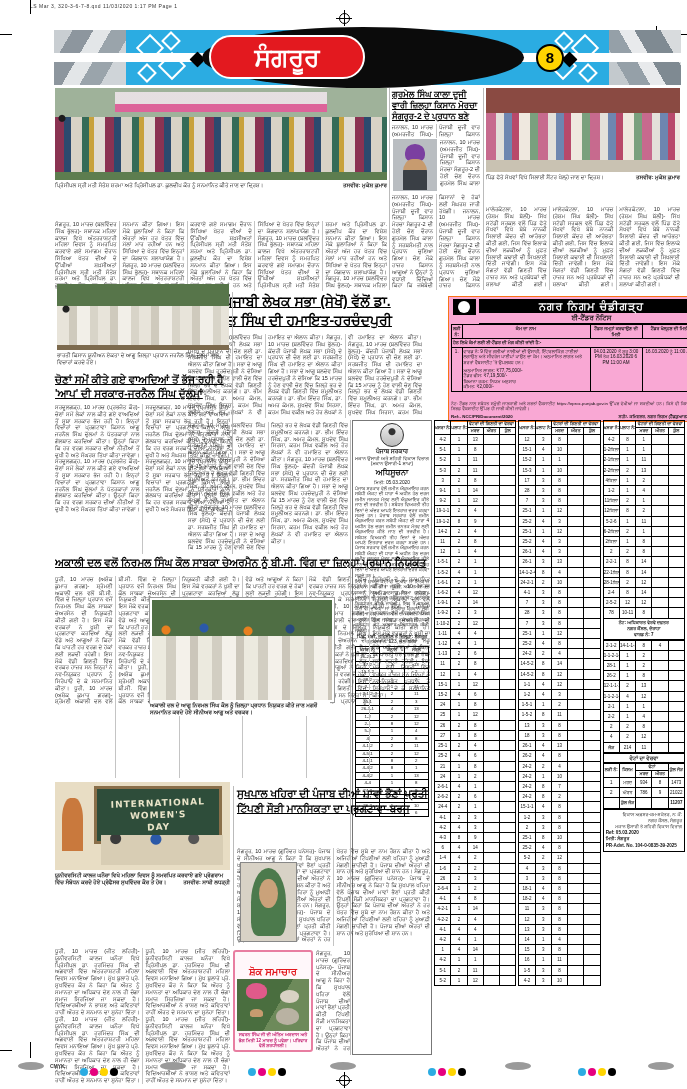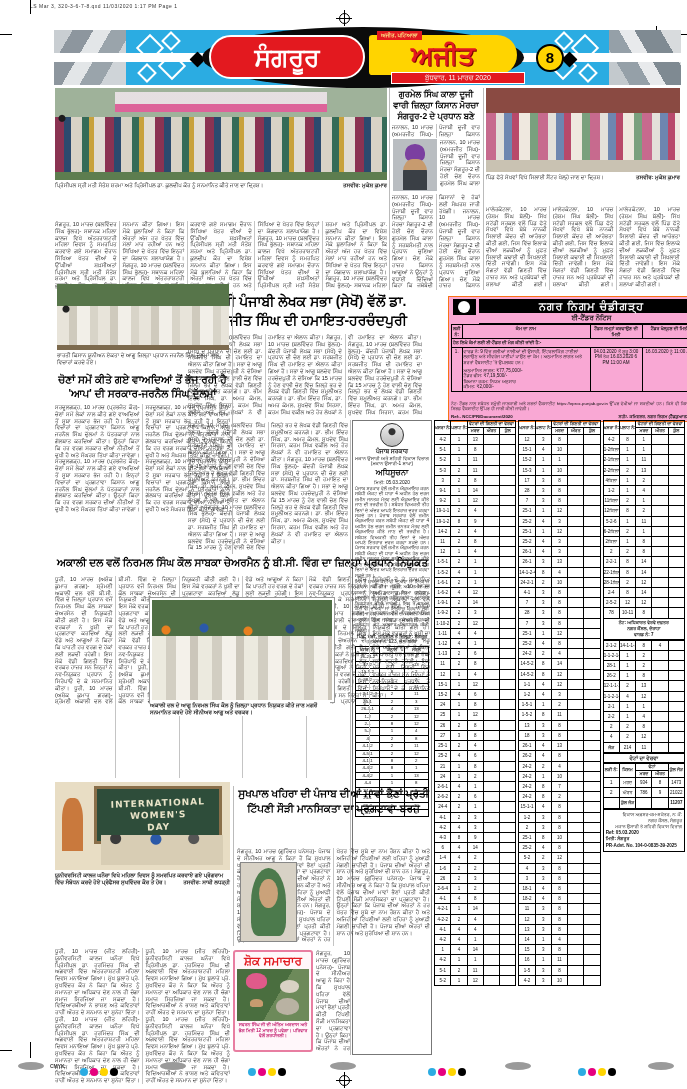--- a/index.html
+++ b/index.html
@@ -73,21 +73,21 @@
     font-family:"DejaVu Sans",sans-serif;transform:rotate(-2deg);white-space:pre-line;line-height:12px;}
   .speaker{position:absolute;left:4%;top:18%;width:12%;height:60%;background:#c9793d;border-radius:40% 40% 0 0;}
   .sitters{position:absolute;left:26%;bottom:6%;width:70%;height:34%;background:
     radial-gradient(circle 5px at 12% 12%,#3b3b3b 5px,transparent 6px),
     radial-gradient(circle 5px at 45% 14%,#2b59a8 5px,transparent 6px),
     radial-gradient(circle 5px at 76% 12%,#555 5px,transparent 6px),
     linear-gradient(#d8cdb4 0 100%);}
   
   .cap{font-size:5.5px;line-height:7px;color:#111;}
   .cap b{float:right;font-weight:bold;}
-  .hl{font-weight:bold;color:#000;text-align:center;}
+  .hl{font-weight:bold;color:#000;text-decoration:underline;}
   .cols{font-size:5.5px;line-height:6.8px;text-align:justify;color:#1c1c1c;column-gap:6px;column-rule:0.5px solid #c4c4c4;overflow:hidden;}
   
   .tender{left:448px;top:296px;width:257px;height:124px;border:1px solid #f97316;background:#f9a8d4;font-size:5px;}
   .tender .bar{position:absolute;left:30px;top:2px;right:2px;height:14px;background:#000;color:#fff;
     font-weight:bold;font-size:11px;text-align:center;line-height:14px;letter-spacing:1px;}
   .tender .logo{position:absolute;left:4px;top:2px;width:23px;height:16px;background:#000;}
   .tender .logo::before{content:"";position:absolute;left:5px;top:2px;width:12px;height:12px;background:#fff;border-radius:50%;}
   .tender .sub{position:absolute;left:30px;top:17px;right:2px;text-align:center;font-weight:bold;font-size:7px;border-bottom:0.5px solid #000;padding-bottom:1px;}
   .ttable{position:absolute;left:2px;top:27px;right:2px;border-collapse:collapse;table-layout:fixed;}
   .ttable td,.ttable th{border:0.5px solid #000;font-size:4.6px;line-height:5.6px;padding:1px;vertical-align:top;text-align:center;}
@@ -108,21 +108,21 @@
   .grp{flex:1;display:flex;flex-direction:column;}
   .gtable{border-collapse:collapse;width:100%;table-layout:fixed;}
   .gtable td,.gtable th{border:0.5px solid #000;font-size:4.5px;line-height:9.2px;padding:0;text-align:center;overflow:hidden;white-space:nowrap;}
   .gtable th{font-weight:bold;line-height:6px;}
   .ginfo{border:0.5px solid #000;border-top:none;font-size:4.6px;font-weight:bold;text-align:center;line-height:6px;padding:1px 0;}
   .vtitle{border:0.5px solid #000;font-weight:bold;text-align:center;font-size:5.5px;line-height:8px;}
   .sig{border:0.5px solid #000;font-size:4.6px;line-height:6.2px;padding:2px;text-align:right;}
   .sig div:nth-child(n+4){text-align:left;font-weight:bold;}
   .obit{left:233px;top:950px;width:80px;height:102px;border:2px solid #e87ea1;border-radius:3px;background:#fff7fa;
     box-sizing:border-box;padding:2px;text-align:center;}
-  .obit .t{color:#e3191f;font-weight:bold;font-size:12px;}
+  .obit .t{color:#e3191f;font-weight:bold;font-size:10px;margin-top:12px;}
   .obit .cap2{font-size:4.6px;line-height:5.6px;color:#c2186b;font-weight:bold;text-align:center;}
   
   .strip{left:0;top:1060px;width:687px;height:14px;}
   .dotg span{display:inline-block;width:8px;height:8px;border-radius:50%;margin-right:2px;vertical-align:middle;}
   .gray{position:absolute;width:26px;height:8px;background:#9a9a9a;border-radius:50%;top:2px;}
   .dotg{position:absolute;top:2px;}
   .cmyk-label{position:absolute;top:3px;font-size:5px;font-weight:bold;color:#444;}
   .vline{position:absolute;width:0.5px;background:#bbb;}
 </style>
 </head>
@@ -150,25 +150,20 @@
     <span class="dia" style="left:86px;top:36px;width:10px;height:10px;"></span>
     <span class="dia" style="left:110px;top:4px;width:10px;height:10px;"></span>
     <span class="dia" style="right:86px;top:8px;width:16px;height:16px;"></span>
     <span class="dia" style="right:108px;top:26px;width:16px;height:16px;"></span>
     <span class="dia" style="right:86px;top:36px;width:10px;height:10px;"></span>
     <span class="dia" style="right:110px;top:4px;width:10px;height:10px;"></span>
     <span class="dia k" style="left:138px;top:24px;width:7px;height:7px;background:#000;"></span>
     <span class="dia k" style="left:510px;top:24px;width:7px;height:7px;background:#000;"></span>
     <div class="mh-oval">
       <div class="mh-edition">ਸੰਗਰੂਰ</div>
-      <div class="mh-yellow">
-        <div class="mh-brand-small">ਅਜੀਤ, ਪਟਿਆਲਾ</div>
-        <div class="mh-brand">ਅਜੀਤ</div>
-        <div class="mh-date">ਬੁੱਧਵਾਰ, 11 ਮਾਰਚ 2020</div>
-      </div>
     </div>
     <div class="mh-page">8</div>
   </div>
 
   <div class="abs photo crowd" style="left:55px;top:88px;width:332px;height:92px;"></div>
   <div class="abs cap" style="left:55px;top:182px;width:332px;">
     <b>ਤਸਵੀਰ: ਮੁਕੇਸ਼ ਕੁਮਾਰ</b>
     <span>ਪ੍ਰਿੰਸੀਪਲ ਸ੍ਰੀ ਮਤੀ ਸੰਤੋਸ਼ ਸ਼ਰਮਾ ਅਤੇ ਪ੍ਰਿੰਸੀਪਲ ਡਾ. ਕੁਲਦੀਪ ਕੌਰ ਨੂੰ ਸਨਮਾਨਿਤ ਕੀਤੇ ਜਾਣ ਦਾ ਦ੍ਰਿਸ਼।</span>
   </div>
   <div class="abs cols" style="left:55px;top:221px;width:332px;height:70px;column-count:5;">ਸੰਗਰੂਰ, 10 ਮਾਰਚ (ਬਲਵਿੰਦਰ ਸਿੰਘ ਭੁੱਲਰ)- ਸਥਾਨਕ ਮਹਿਲਾ ਕਾਲਜ ਵਿਖੇ ਅੰਤਰਰਾਸ਼ਟਰੀ ਮਹਿਲਾ ਦਿਵਸ ਨੂੰ ਸਮਰਪਿਤ ਕਰਵਾਏ ਗਏ ਸਮਾਗਮ ਦੌਰਾਨ ਸਿੱਖਿਆ ਖੇਤਰ ਦੀਆਂ ਦੋ ਉੱਘੀਆਂ ਸ਼ਖ਼ਸੀਅਤਾਂ ਪ੍ਰਿੰਸੀਪਲ ਸ੍ਰੀ ਮਤੀ ਸੰਤੋਸ਼ ਸ਼ਰਮਾ ਅਤੇ ਪ੍ਰਿੰਸੀਪਲ ਡਾ. ਕੁਲਦੀਪ ਕੌਰ ਦਾ ਵਿਸ਼ੇਸ਼ ਸਨਮਾਨ ਕੀਤਾ ਗਿਆ। ਇਸ ਮੌਕੇ ਬੁਲਾਰਿਆਂ ਨੇ ਕਿਹਾ ਕਿ ਔਰਤਾਂ ਅੱਜ ਹਰ ਖੇਤਰ ਵਿੱਚ ਮੱਲਾਂ ਮਾਰ ਰਹੀਆਂ ਹਨ ਅਤੇ ਸਿੱਖਿਆ ਦੇ ਖੇਤਰ ਵਿੱਚ ਇਨ੍ਹਾਂ ਦਾ ਯੋਗਦਾਨ ਸ਼ਲਾਘਾਯੋਗ ਹੈ।  ਸੰਗਰੂਰ, 10 ਮਾਰਚ (ਬਲਵਿੰਦਰ ਸਿੰਘ ਭੁੱਲਰ)- ਸਥਾਨਕ ਮਹਿਲਾ ਕਾਲਜ ਵਿਖੇ ਅੰਤਰਰਾਸ਼ਟਰੀ ਮਹਿਲਾ ਦਿਵਸ ਨੂੰ ਸਮਰਪਿਤ ਕਰਵਾਏ ਗਏ ਸਮਾਗਮ ਦੌਰਾਨ ਸਿੱਖਿਆ ਖੇਤਰ ਦੀਆਂ ਦੋ ਉੱਘੀਆਂ ਸ਼ਖ਼ਸੀਅਤਾਂ ਪ੍ਰਿੰਸੀਪਲ ਸ੍ਰੀ ਮਤੀ ਸੰਤੋਸ਼ ਸ਼ਰਮਾ ਅਤੇ ਪ੍ਰਿੰਸੀਪਲ ਡਾ. ਕੁਲਦੀਪ ਕੌਰ ਦਾ ਵਿਸ਼ੇਸ਼ ਸਨਮਾਨ ਕੀਤਾ ਗਿਆ। ਇਸ ਮੌਕੇ ਬੁਲਾਰਿਆਂ ਨੇ ਕਿਹਾ ਕਿ ਔਰਤਾਂ ਅੱਜ ਹਰ ਖੇਤਰ ਵਿੱਚ ਮੱਲਾਂ ਮਾਰ ਰਹੀਆਂ ਹਨ ਅਤੇ ਸਿੱਖਿਆ ਦੇ ਖੇਤਰ ਵਿੱਚ ਇਨ੍ਹਾਂ ਦਾ ਯੋਗਦਾਨ ਸ਼ਲਾਘਾਯੋਗ ਹੈ।  ਸੰਗਰੂਰ, 10 ਮਾਰਚ (ਬਲਵਿੰਦਰ ਸਿੰਘ ਭੁੱਲਰ)- ਸਥਾਨਕ ਮਹਿਲਾ ਕਾਲਜ ਵਿਖੇ ਅੰਤਰਰਾਸ਼ਟਰੀ ਮਹਿਲਾ ਦਿਵਸ ਨੂੰ ਸਮਰਪਿਤ ਕਰਵਾਏ ਗਏ ਸਮਾਗਮ ਦੌਰਾਨ ਸਿੱਖਿਆ ਖੇਤਰ ਦੀਆਂ ਦੋ ਉੱਘੀਆਂ ਸ਼ਖ਼ਸੀਅਤਾਂ ਪ੍ਰਿੰਸੀਪਲ ਸ੍ਰੀ ਮਤੀ ਸੰਤੋਸ਼ ਸ਼ਰਮਾ ਅਤੇ ਪ੍ਰਿੰਸੀਪਲ ਡਾ. ਕੁਲਦੀਪ ਕੌਰ ਦਾ ਵਿਸ਼ੇਸ਼ ਸਨਮਾਨ ਕੀਤਾ ਗਿਆ। ਇਸ ਮੌਕੇ ਬੁਲਾਰਿਆਂ ਨੇ ਕਿਹਾ ਕਿ ਔਰਤਾਂ ਅੱਜ ਹਰ ਖੇਤਰ ਵਿੱਚ ਮੱਲਾਂ ਮਾਰ ਰਹੀਆਂ ਹਨ ਅਤੇ ਸਿੱਖਿਆ ਦੇ ਖੇਤਰ ਵਿੱਚ ਇਨ੍ਹਾਂ ਦਾ ਯੋਗਦਾਨ ਸ਼ਲਾਘਾਯੋਗ ਹੈ।  ਸੰਗਰੂਰ, 10 ਮਾਰਚ (ਬਲਵਿੰਦਰ ਸਿੰਘ ਭੁੱਲਰ)- ਸਥਾਨਕ ਮਹਿਲਾ ਕਾਲਜ ਵਿਖੇ ਅੰਤਰਰਾਸ਼ਟਰੀ ਮਹਿਲਾ ਦਿਵਸ ਨੂੰ ਸਮਰਪਿਤ ਕਰਵਾਏ ਗਏ ਸਮਾਗਮ ਦੌਰਾਨ ਸਿੱਖਿਆ ਖੇਤਰ ਦੀਆਂ ਦੋ ਉੱਘੀਆਂ ਸ਼ਖ਼ਸੀਅਤਾਂ ਪ੍ਰਿੰਸੀਪਲ ਸ੍ਰੀ ਮਤੀ ਸੰਤੋਸ਼ ਸ਼ਰਮਾ ਅਤੇ ਪ੍ਰਿੰਸੀਪਲ ਡਾ. ਕੁਲਦੀਪ ਕੌਰ ਦਾ ਵਿਸ਼ੇਸ਼ ਸਨਮਾਨ ਕੀਤਾ ਗਿਆ। ਇਸ ਮੌਕੇ ਬੁਲਾਰਿਆਂ ਨੇ ਕਿਹਾ ਕਿ ਔਰਤਾਂ ਅੱਜ ਹਰ ਖੇਤਰ ਵਿੱਚ ਮੱਲਾਂ ਮਾਰ ਰਹੀਆਂ ਹਨ ਅਤੇ ਸਿੱਖਿਆ ਦੇ ਖੇਤਰ ਵਿੱਚ ਇਨ੍ਹਾਂ ਦਾ ਯੋਗਦਾਨ ਸ਼ਲਾਘਾਯੋਗ ਹੈ। </div>

